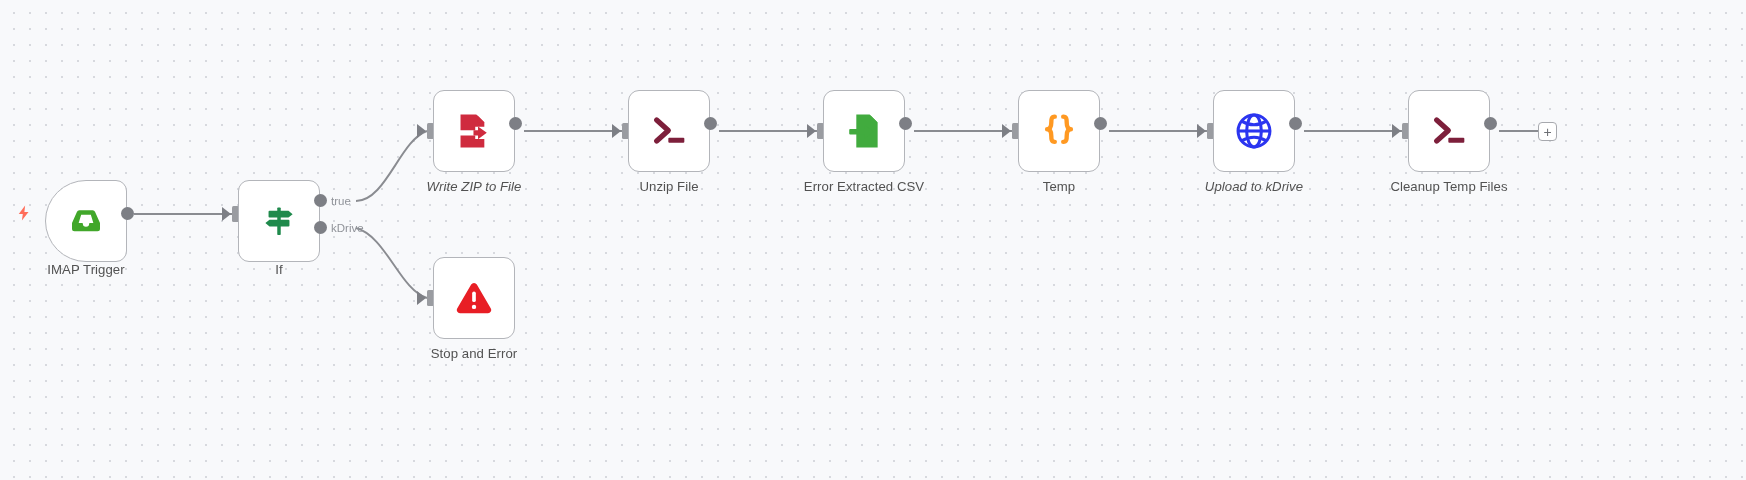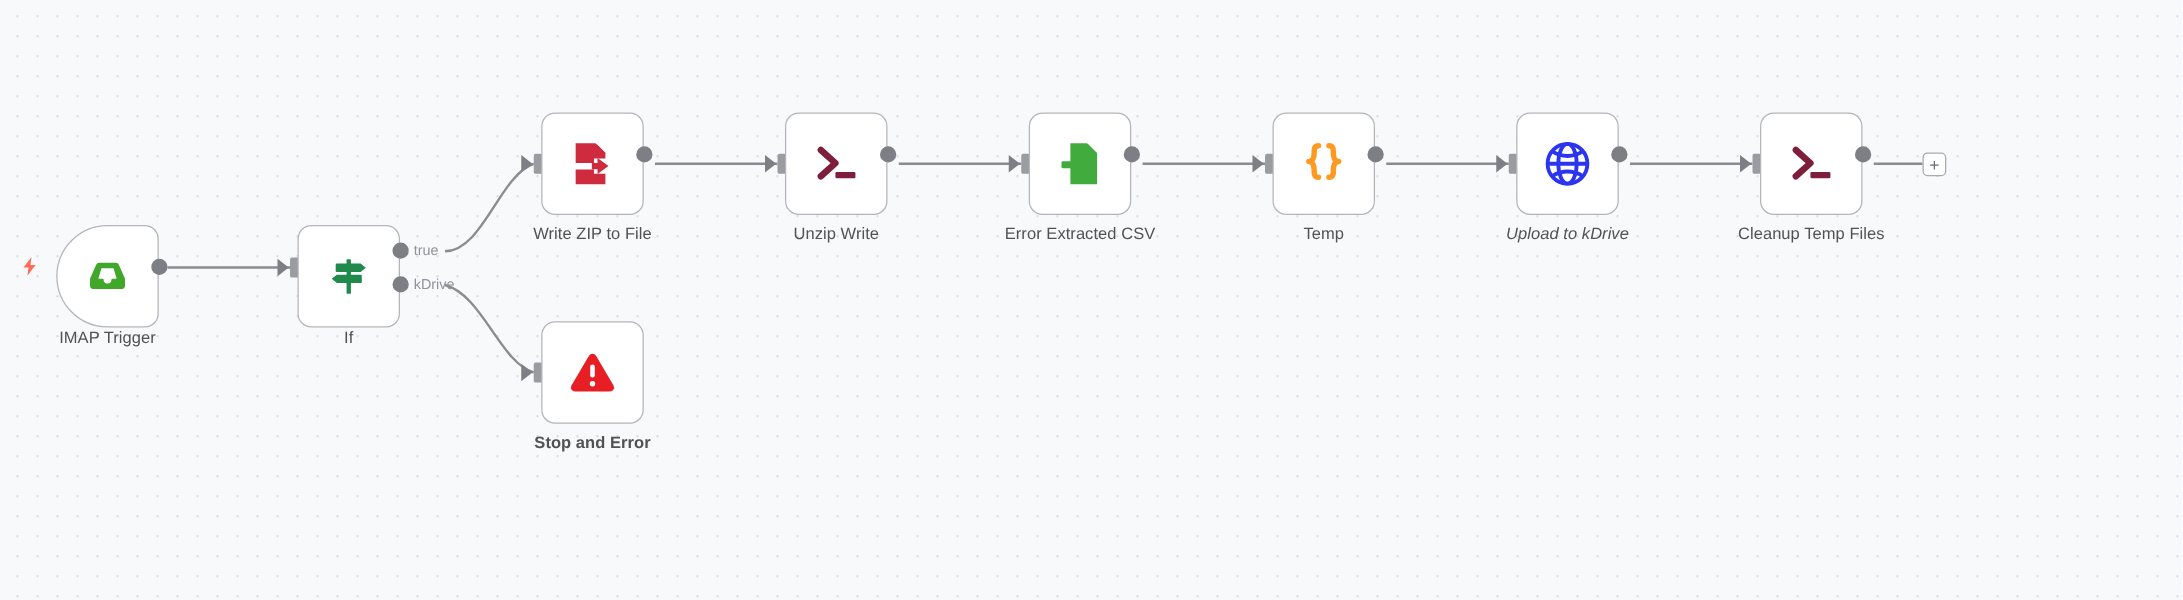--- a/index.html
+++ b/index.html
@@ -192,49 +192,49 @@
       <svg viewBox="0 0 24 24" width="42" height="42">
         <g fill="#cf2b3e">
           <path d="M4.3 2.6 h9.0 l4.6 4.6 v2.4 h-5.2 v2.0 H4.3 z"></path>
           <path d="M4.3 14.6 h8.4 v2.0 h5.2 v4.8 H4.3 z"></path>
           <path d="M13.9 3.0 l4.2 4.2 h-4.2 z" fill="#cf2b3e"></path>
           <path d="M14.3 9.4 v2.2 h-2.6 v2.9 h2.6 v2.2 l5.0 -3.65 z"></path>
         </g>
       </svg>
     </span>
   </div>
-  <div class="node-label" style="left:393px; top:179px; width:162px;">Write ZIP to File</div>
+  <div class="node-label" style="left:393px; top:179px; width:162px;font-style:italic;">Write ZIP to File</div>
   <div class="port-out" style="left:509px; top:117px;"></div>
 
   <div class="port-in-arrow" style="left:417px; top:291px;"></div>
   <div class="port-in" style="left:427px; top:290px;"></div>
   <div class="node" style="left:433px; top:257px;">
     <span class="glyph">
       <svg viewBox="0 0 24 24" width="42" height="42">
         <path d="M12.0 3.4 a1.9 1.9 0 0 1 1.62 .93 l8.0 13.6 A1.85 1.85 0 0 1 20.0 20.7 H4.0 a1.85 1.85 0 0 1 -1.62 -2.77 l8.0 -13.6 A1.9 1.9 0 0 1 12.0 3.4 z" fill="#e81e25"></path>
         <rect x="10.95" y="8.3" width="2.1" height="6.0" rx="1.05" fill="#ffffff"></rect>
         <circle cx="12.0" cy="17.1" r="1.25" fill="#ffffff"></circle>
       </svg>
     </span>
   </div>
-  <div class="node-label" style="left:396px; top:346px; width:156px;font-weight:bold;">Stop and Error</div>
+  <div class="node-label" style="left:396px; top:346px; width:156px;">Stop and Error</div>
 
   <div class="port-in-arrow" style="left:612px; top:124px;"></div>
   <div class="port-in" style="left:622px; top:123px;"></div>
   <div class="node" style="left:628px; top:90px;">
     <span class="glyph">
       <svg viewBox="0 0 24 24" width="40" height="40">
         <g stroke="#7d1f3b" stroke-width="3.1" fill="none" stroke-linecap="round" stroke-linejoin="round">
           <path d="M4.6 5.4 L11.6 11.7 L4.6 18.0"></path>
         </g>
         <rect x="11.6" y="16.0" width="9.6" height="3.0" rx="0.6" fill="#7d1f3b"></rect>
       </svg>
     </span>
   </div>
-  <div class="node-label" style="left:608px; top:179px; width:122px;">Unzip Write</div>
+  <div class="node-label" style="left:608px; top:179px; width:122px;">Unzip File</div>
   <div class="port-out" style="left:704px; top:117px;"></div>
 
   <div class="port-in-arrow" style="left:807px; top:124px;"></div>
   <div class="port-in" style="left:817px; top:123px;"></div>
   <div class="node" style="left:823px; top:90px;">
     <span class="glyph">
       <svg viewBox="0 0 24 24" width="42" height="42">
         <g fill="#41ab3e">
           <path d="M7.6 2.6 h7.6 l4.6 4.6 V21.4 H7.6 z"></path>
           <path d="M15.6 3.0 l4.2 4.2 h-4.2 z"></path>

